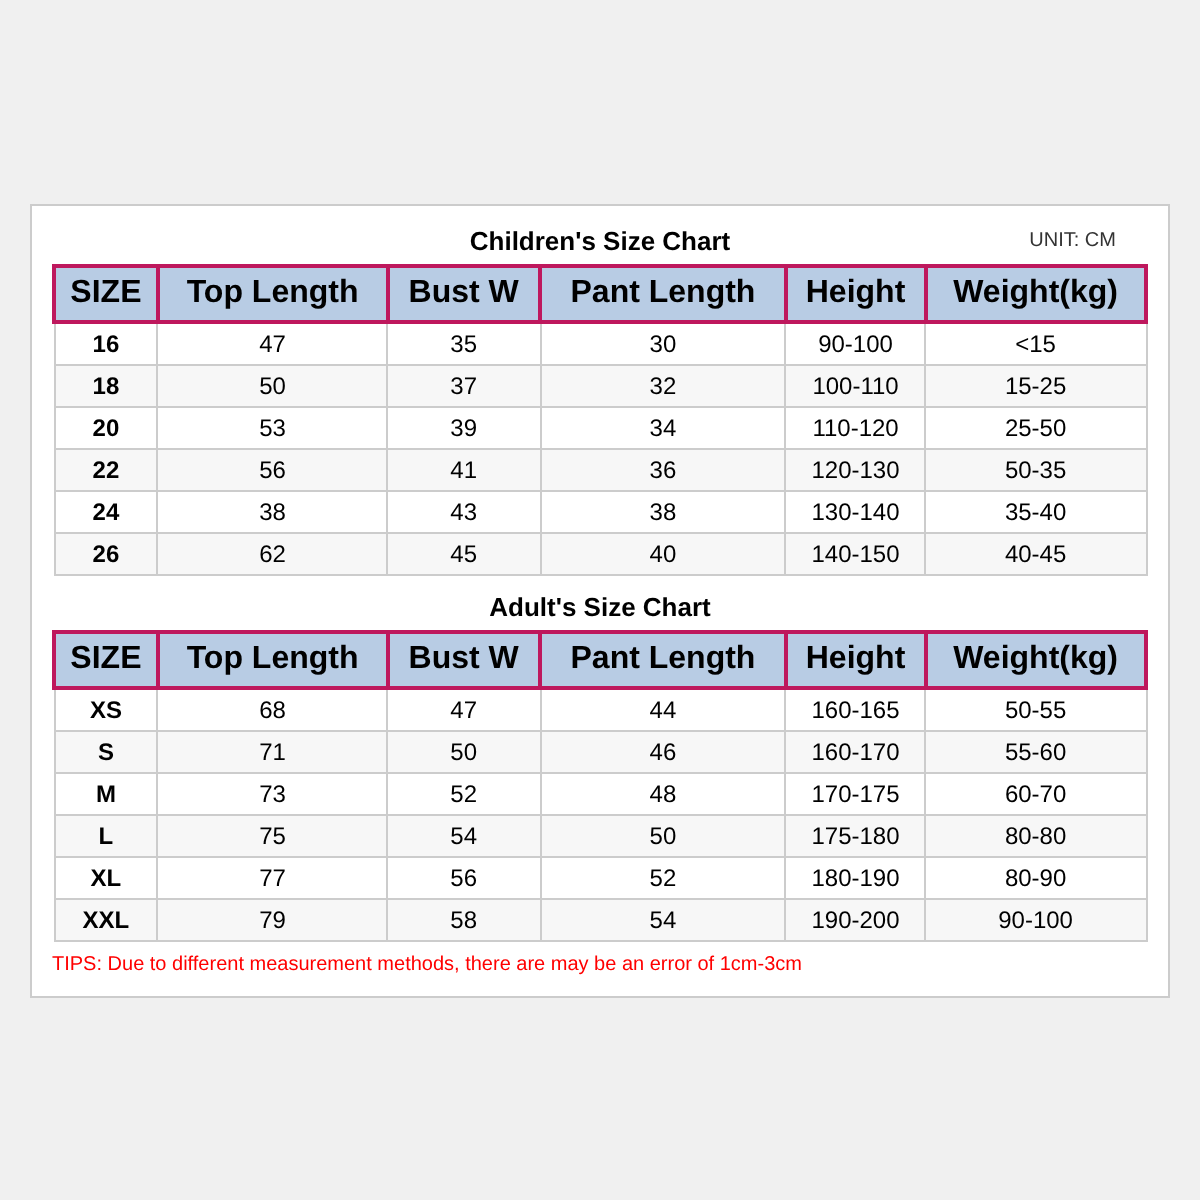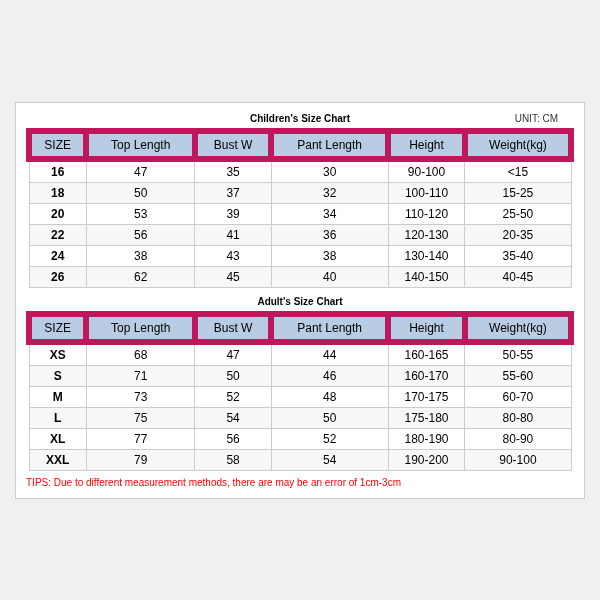--- a/index.html
+++ b/index.html
@@ -19,42 +19,42 @@
       padding: 10px;
     }
     .section-title-row {
       display: flex;
       align-items: center;
       justify-content: center;
       position: relative;
       margin-bottom: 4px;
     }
     .section-title {
-      font-size: 10px;
+      font-size: 13px;
       font-weight: bold;
       text-align: left;
     }
     .unit-label {
       position: absolute;
       right: 16px;
       font-size: 10px;
       color: #333;
     }
     table {
       width: 100%;
       border-collapse: collapse;
       font-size: 12px;
     }
     th {
       background-color: #b8cce4;
-      border: 6px solid #be185d;
+      border: 2px solid #be185d;
       padding: 4px 2px;
       text-align: center;
-      font-weight: normal;
-      font-size: 12px;
+      font-weight: bold;
+      font-size: 16px;
     }
     td {
       border: 1px solid #ccc;
       padding: 3px 2px;
       text-align: center;
       font-size: 12px;
     }
     tr:nth-child(odd) td {
       background-color: #ffffff;
     }
@@ -119,21 +119,21 @@
           <td>34</td>
           <td>110-120</td>
           <td>25-50</td>
         </tr>
         <tr>
           <td class="size-col">22</td>
           <td>56</td>
           <td>41</td>
           <td>36</td>
           <td>120-130</td>
-          <td>20-35</td>
+          <td>50-35</td>
         </tr>
         <tr>
           <td class="size-col">24</td>
           <td>38</td>
           <td>43</td>
           <td>38</td>
           <td>130-140</td>
           <td>35-40</td>
         </tr>
         <tr>

